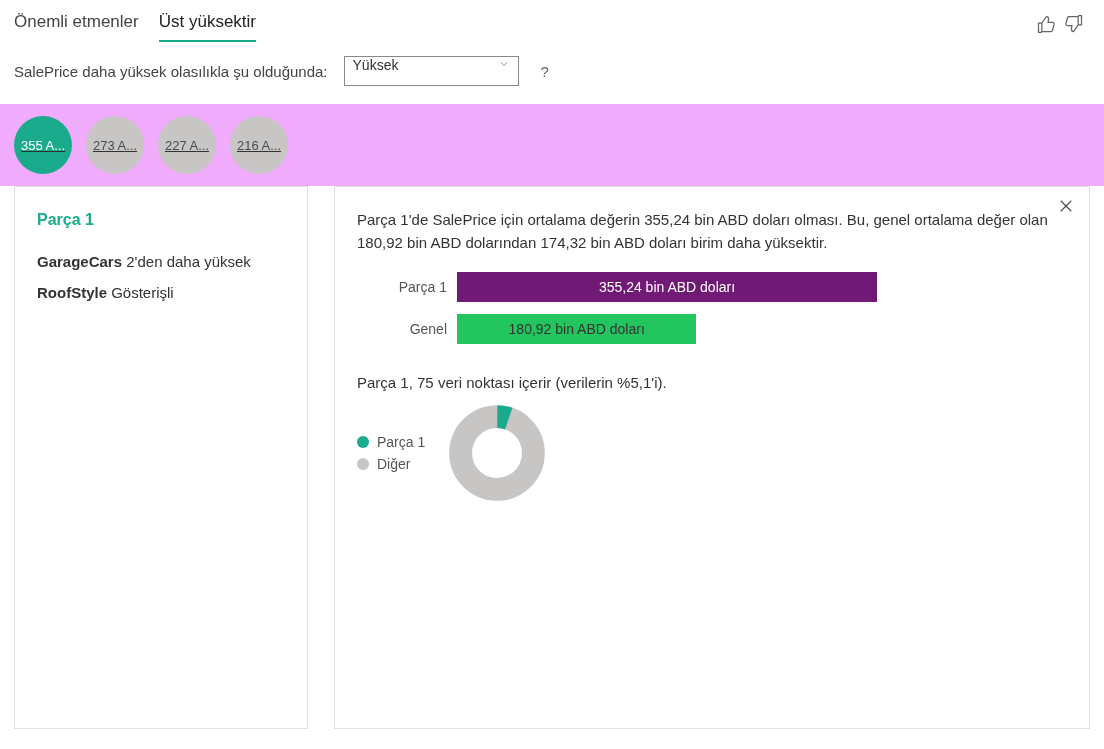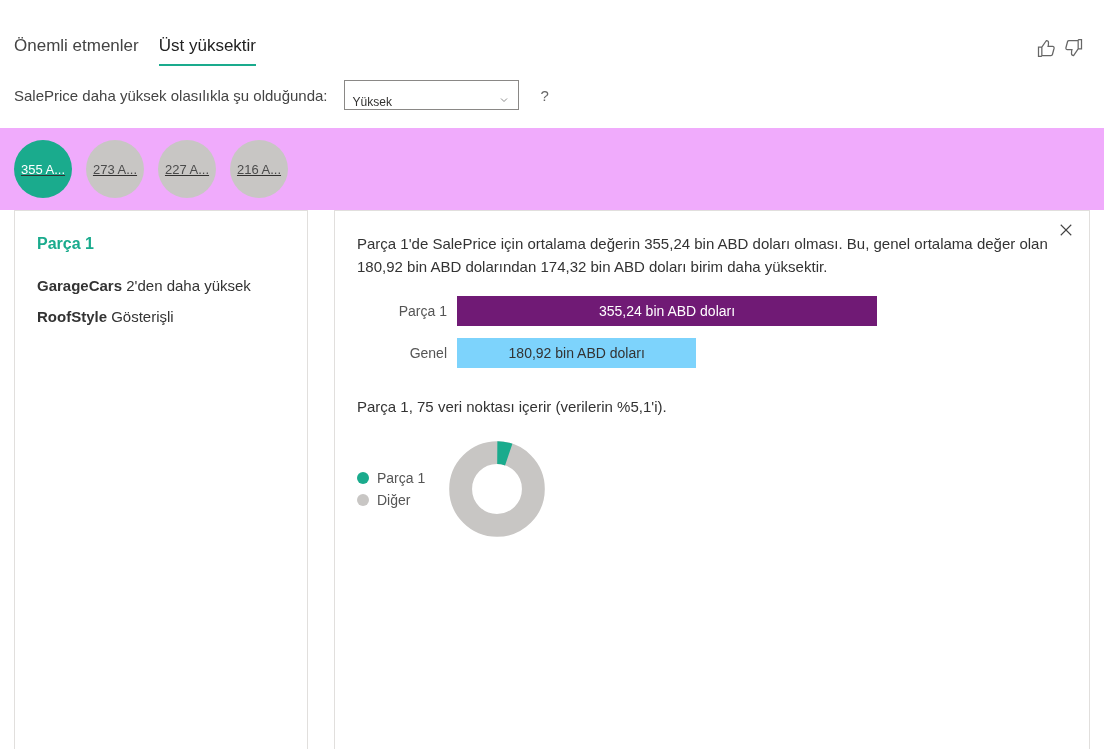--- a/index.html
+++ b/index.html
@@ -10,21 +10,20 @@
     background: #ffffff;
     width: 1104px;
     height: 749px;
     overflow: hidden;
   }
   .header {
     display: flex;
     align-items: center;
     justify-content: space-between;
     padding: 8px 14px 0 14px;
-    margin-top: 24px;
   }
   .tabs {
     display: flex;
     gap: 20px;
   }
   .tab {
     font-size: 17px;
     color: #444;
     padding: 4px 0 8px 0;
     cursor: pointer;
@@ -44,27 +43,27 @@
   .filter-row {
     display: flex;
     align-items: center;
     gap: 16px;
     padding: 14px 14px 18px 14px;
     font-size: 15px;
     color: #444;
   }
   .dropdown {
     display: inline-flex;
-    align-items: flex-end;
+    align-items: flex-start;
     justify-content: space-between;
     border: 1px solid #8a8886;
     height: 30px;
     width: 175px;
     padding: 0 8px;
-    font-size: 12px;
+    font-size: 14px;
     color: #323130;
     background: #fff;
     cursor: pointer;
   }
   .dropdown svg { width:12px; height:12px; stroke:#666; fill:none; stroke-width:1.5;}
   .help {
     color: #666;
     font-size: 15px;
     cursor: pointer;
     padding: 0 6px;
@@ -160,30 +159,30 @@
     height: 30px;
   }
   .bar {
     height: 100%;
     display: flex;
     align-items: center;
     justify-content: center;
     font-size: 14px;
   }
   .bar.primary { background: #701a75; color: #fff; }
-  .bar.secondary { background: #7dd3fc; color: #333; }
+  .bar.secondary { background: #22c55e; color: #333; }
   .donut-section {
     display: flex;
     align-items: center;
     gap: 24px;
   }
   .donut-caption {
     font-size: 15px;
     color: #333;
-    margin-bottom: 26px;
+    margin-bottom: 14px;
   }
   .legend {
     display: flex;
     flex-direction: column;
     gap: 6px;
     font-size: 14px;
     color: #555;
   }
   .legend-item { display:flex; align-items:center; gap:8px; }
   .legend-dot { width:12px; height:12px; border-radius:50%; }

